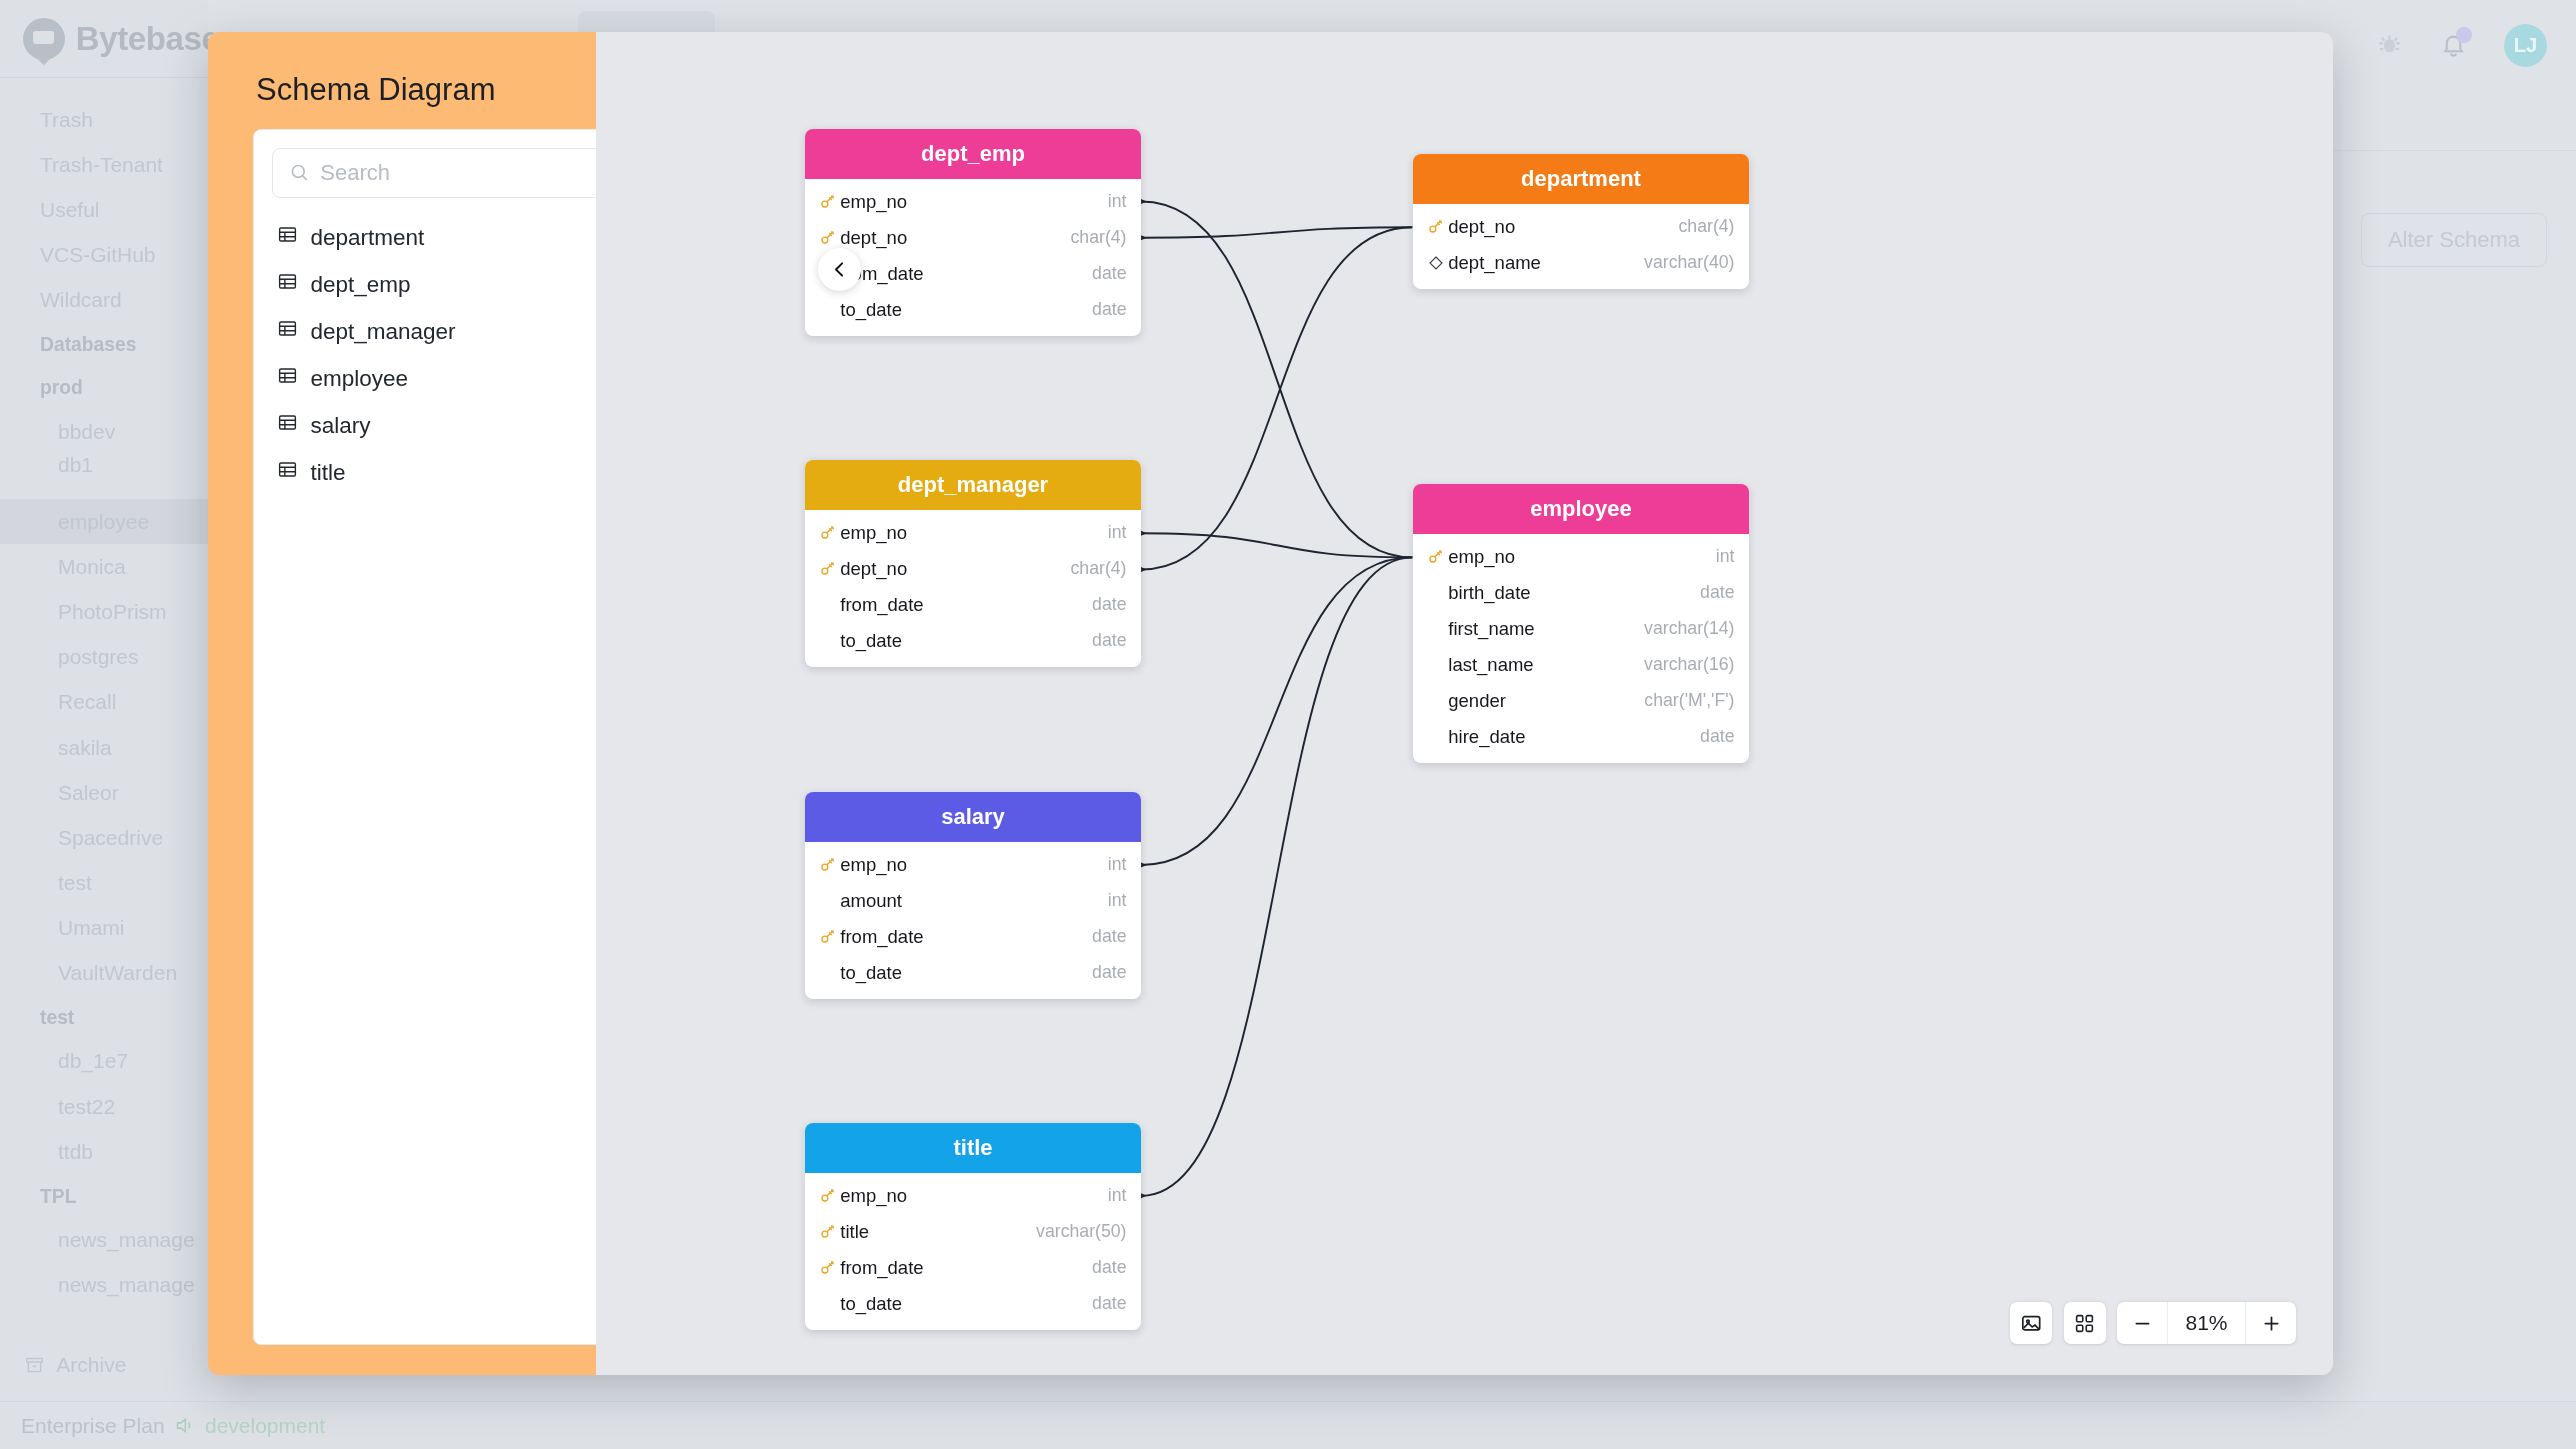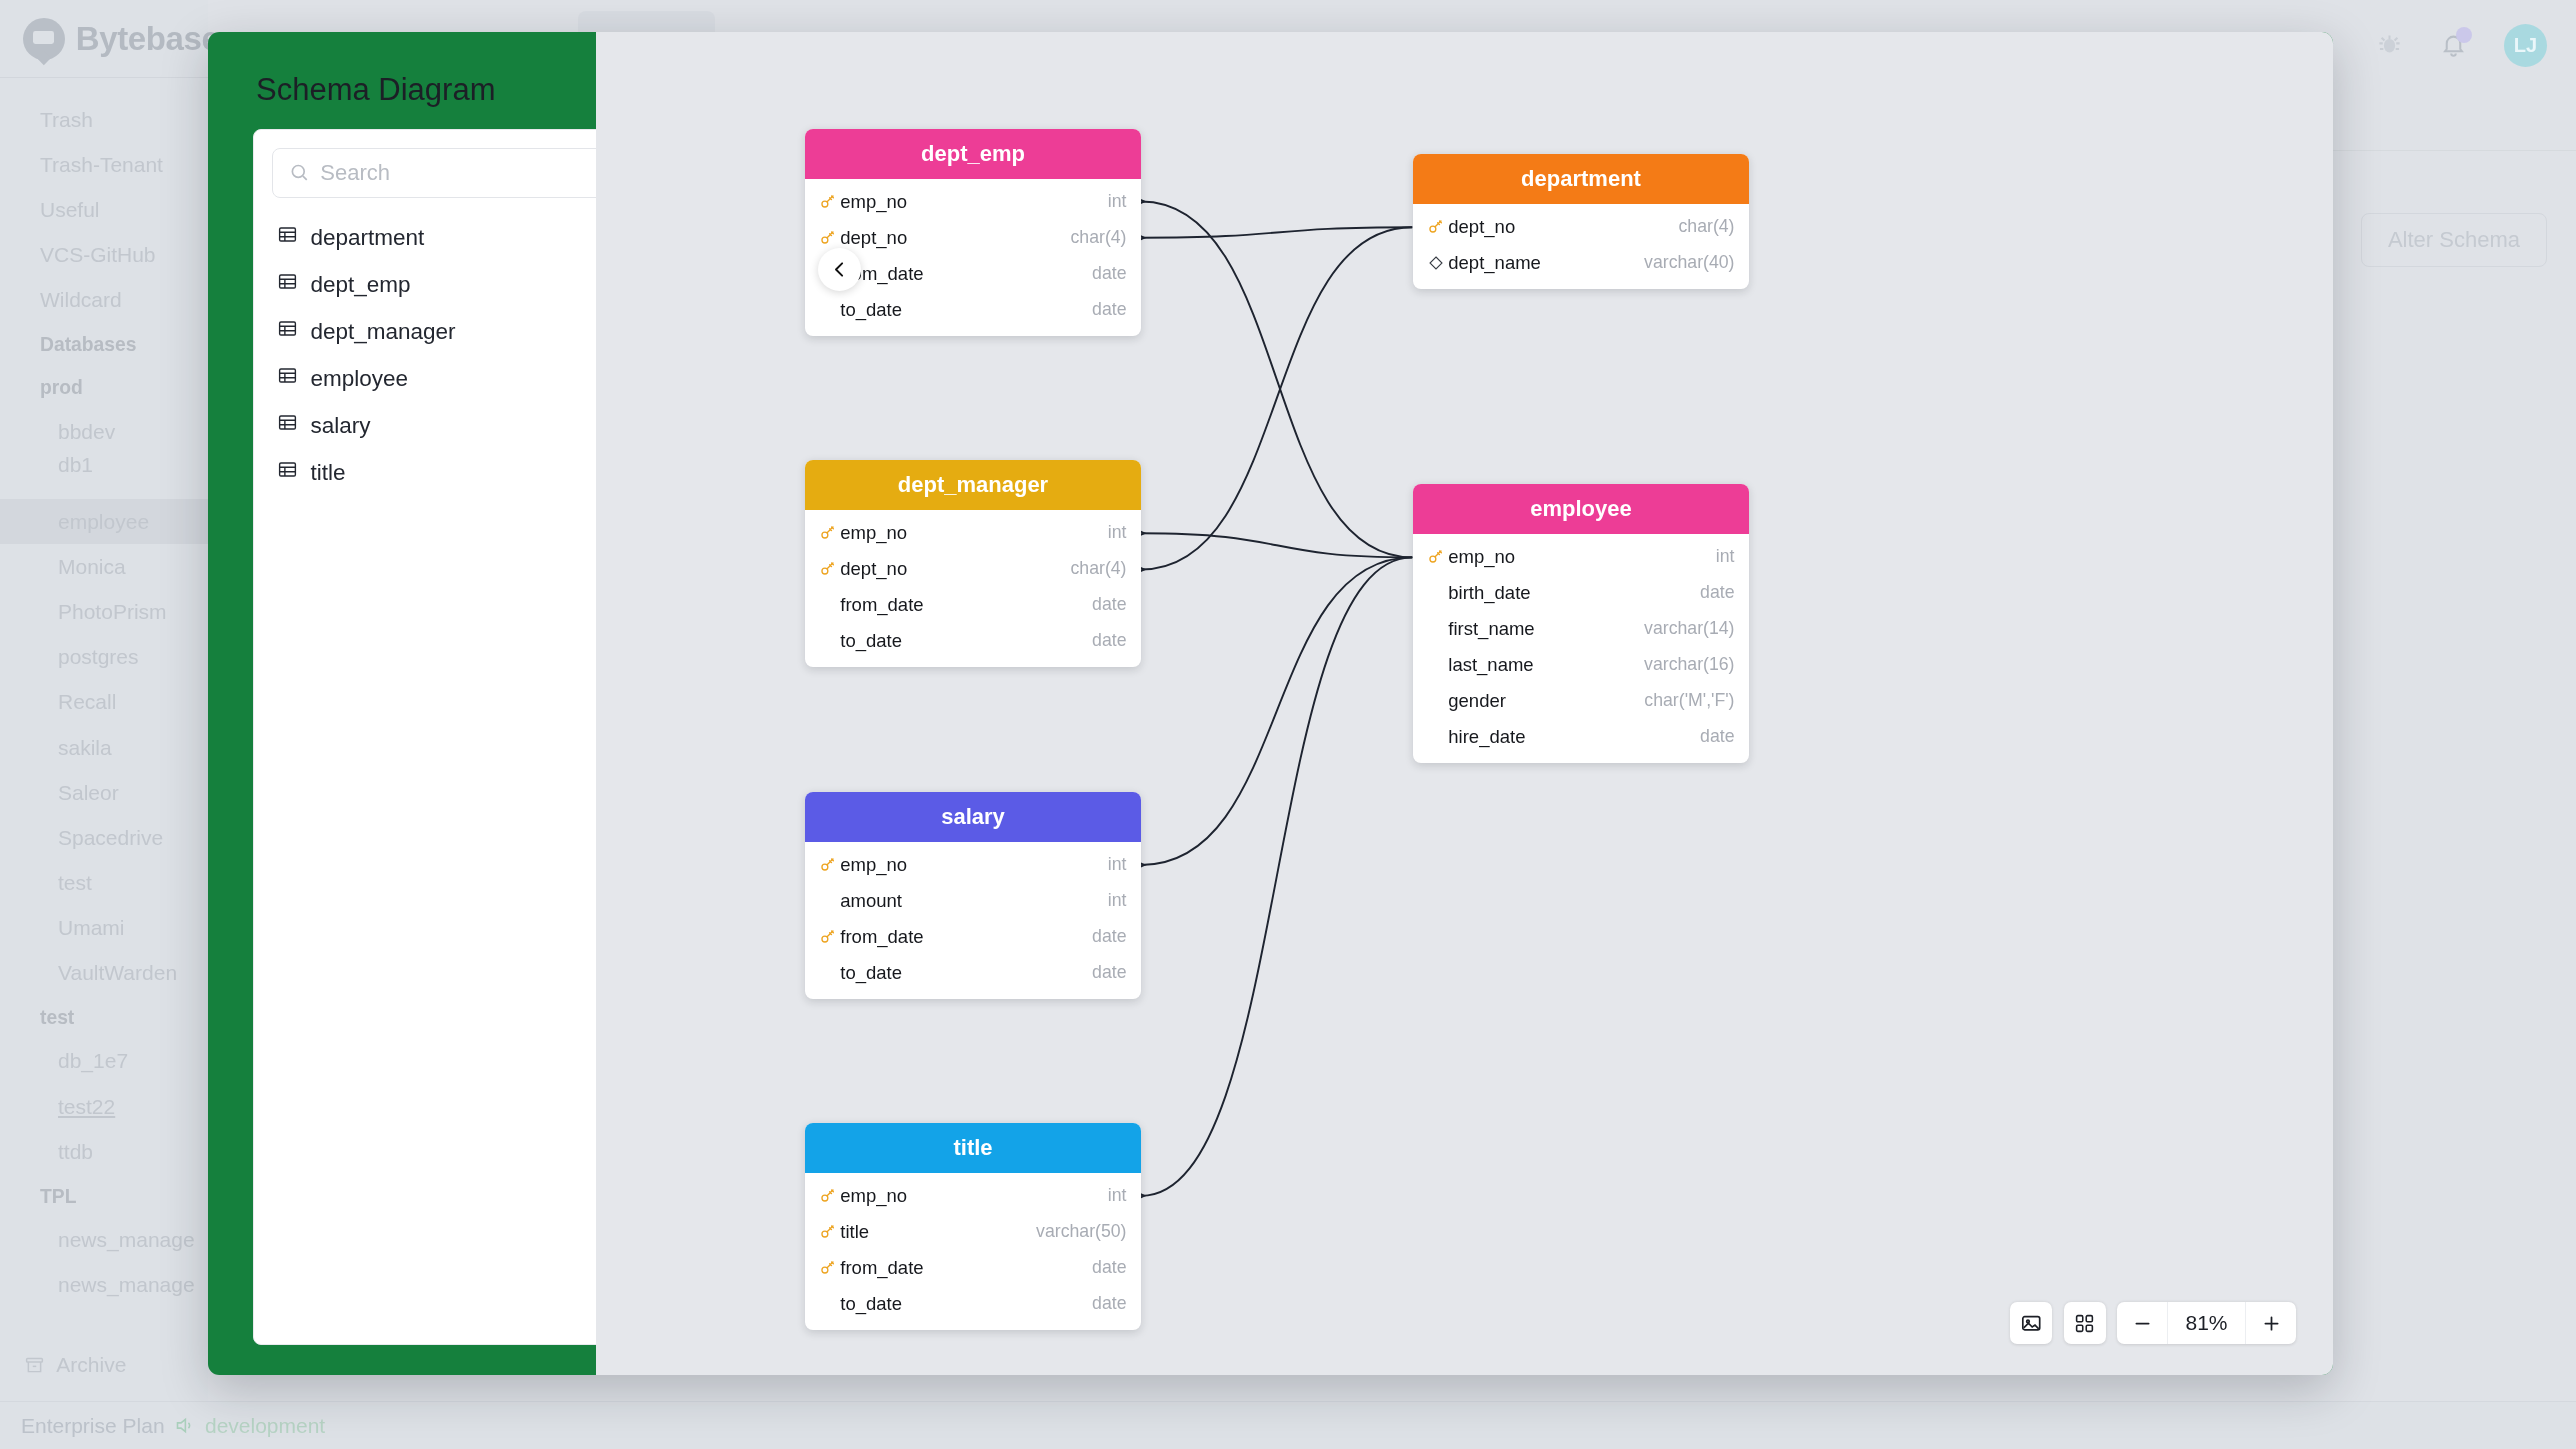--- a/index.html
+++ b/index.html
@@ -82,21 +82,21 @@
     position: absolute; left: 976px; bottom: 3.2px; font-size: 20px;
     color: #c2c7cf; white-space: nowrap; font-family: "Liberation Mono", monospace;
   }
   .bg-panel-line {
     position: absolute; left: 208px; right: 0; height: 0.8px; background: #d6dade;
   }
 
   
   .modal {
     position: absolute; left: 208px; top: 32px; width: 2125px; height: 1343px;
-    background: #15803d; border-radius: 11.3px;
+    background: #fdba74; border-radius: 11.3px;
     box-shadow: 0 14.5px 48px rgba(20,24,33,.22);
     overflow: hidden;
   }
   .modal-title {
     position: absolute; left: 48px; top: 40px;
     font-size: 31px; color: #1c1f26; font-weight: 400;
   }
   .modal-close {
     position: absolute; right: 42px; top: 42px; width: 39px; height: 39px;
     display: flex; align-items: center; justify-content: center;
@@ -254,21 +254,21 @@
           </div>
           <div class="bg-nav-item child" style="top: 950px;">
             <span>VaultWarden</span>
           </div>
           <div class="bg-nav-item group" style="top: 995px;">
             <span>test</span>
           </div>
           <div class="bg-nav-item child" style="top: 1038px;">
             <span>db_1e7</span>
           </div>
-          <div class="bg-nav-item child" style="top: 1084px; text-decoration: underline;">
+          <div class="bg-nav-item child" style="top: 1084px;">
             <span>test22</span>
           </div>
           <div class="bg-nav-item child" style="top: 1129px;">
             <span>ttdb</span>
           </div>
           <div class="bg-nav-item group" style="top: 1174px;">
             <span>TPL</span>
           </div>
           <div class="bg-nav-item child" style="top: 1217px;">
             <span>news_manage</span>

